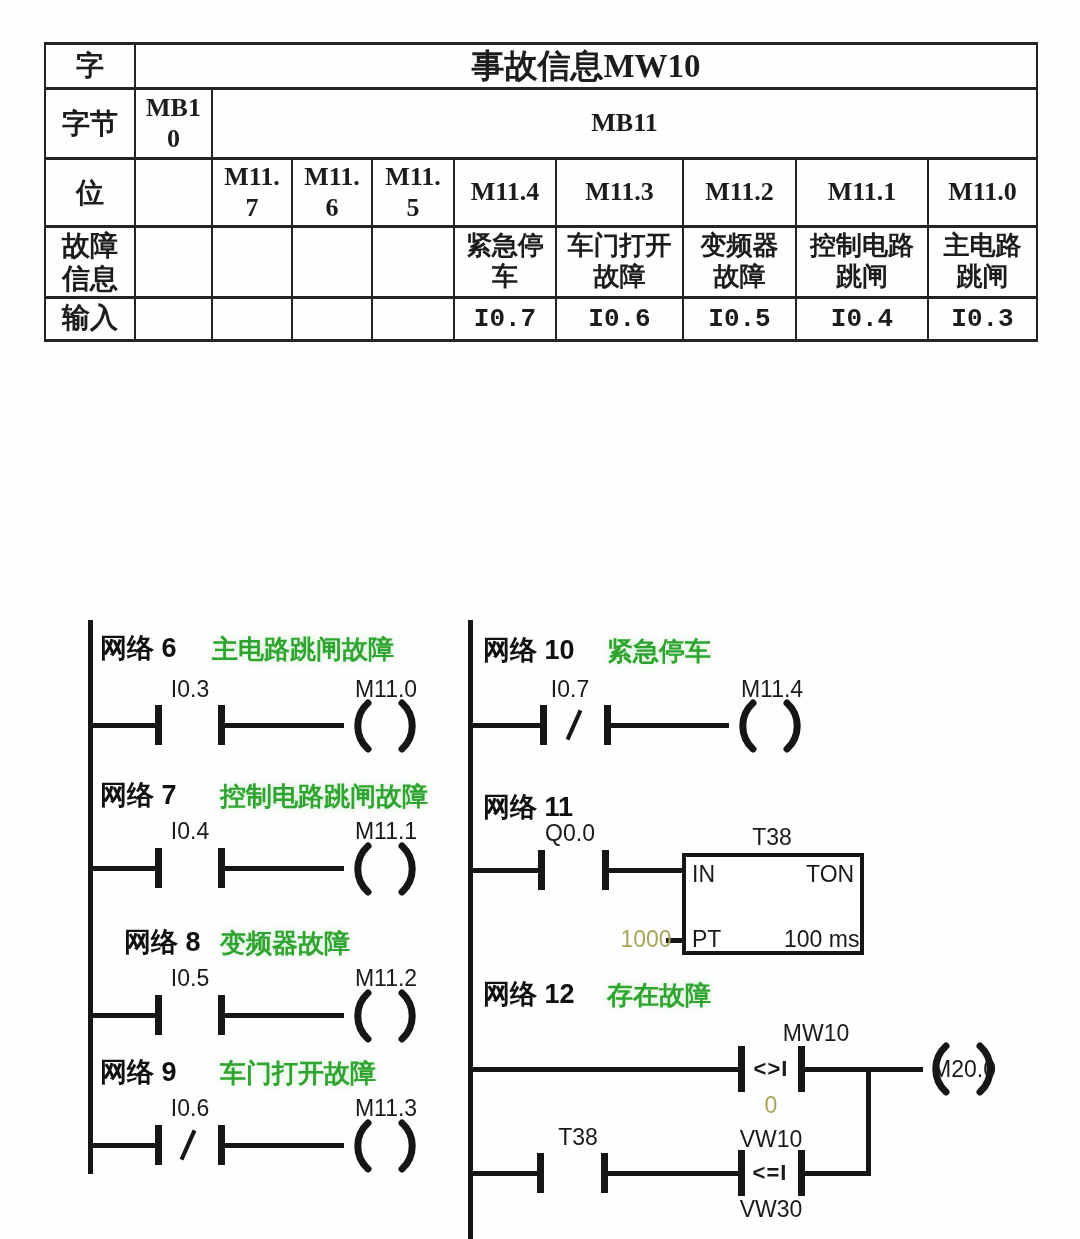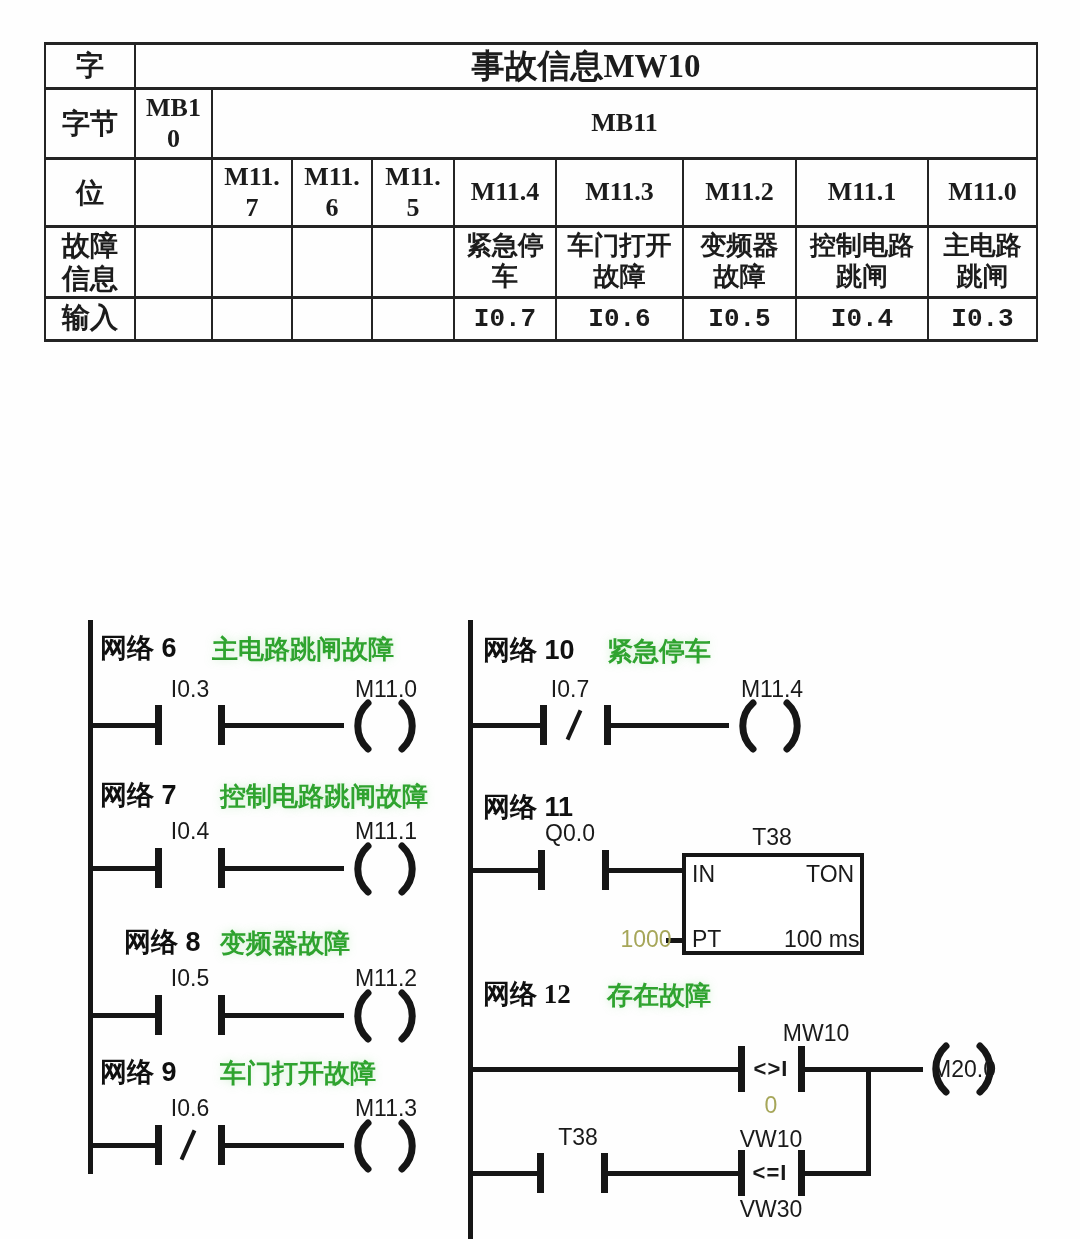--- a/index.html
+++ b/index.html
@@ -194,21 +194,21 @@
     <div class="tbox" style="left:682px;top:853px;width:182px;height:102px;"></div>
     <div class="tbox-text" style="left:692px;top:861px;">IN</div>
     <div class="tbox-text" style="left:806px;top:861px;">TON</div>
     <div class="tbox-text" style="left:692px;top:926px;">PT</div>
     <div class="tbox-text" style="left:784px;top:926px;">100 ms</div>
     <div class="wire" style="left:666px;top:938px;width:16px;"></div>
     <div class="lab olive" style="left:646px;top:926px;">1000</div>
   </div>
 
   <div>
-    <div class="net-label" style="left:483px;top:976px;font-family:Liberation Serif, serif;">网络 12</div>
+    <div class="net-label" style="left:483px;top:976px;">网络 12</div>
     <div class="net-title" style="left:607px;top:978px;">存在故障</div>
 
     <div class="lab" style="left:816px;top:1020px;">MW10</div>
     <div class="wire" style="left:473px;top:1067px;width:265px;"></div>
     <div class="cbar tall" style="left:738px;top:1046px;"></div>
     <div class="cbar tall" style="left:798px;top:1046px;"></div>
     <div class="op" style="left:771px;top:1056px;">&lt;&gt;I</div>
     <div class="lab olive" style="left:771px;top:1092px;">0</div>
     <div class="wire" style="left:805px;top:1067px;width:118px;"></div>
     <div class="vwire" style="left:866px;top:1067px;height:109px;"></div>

